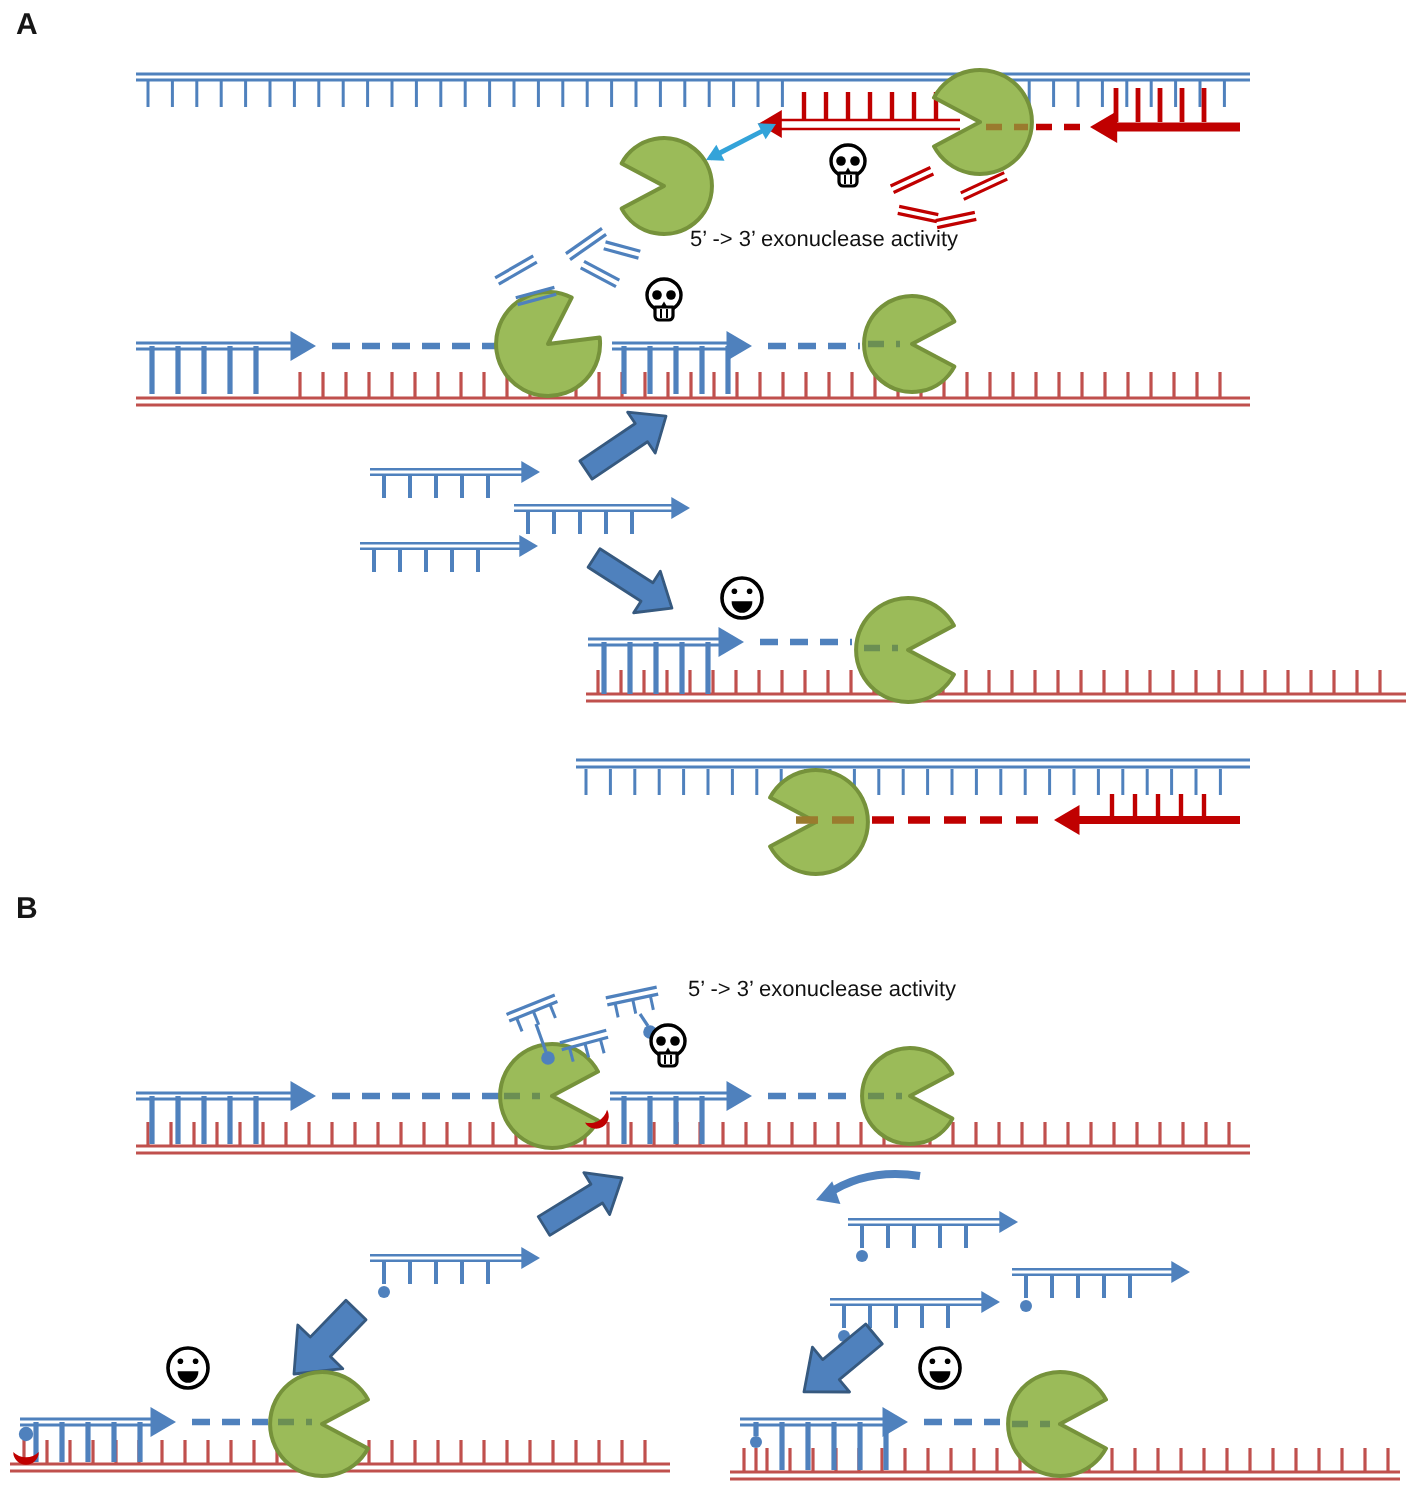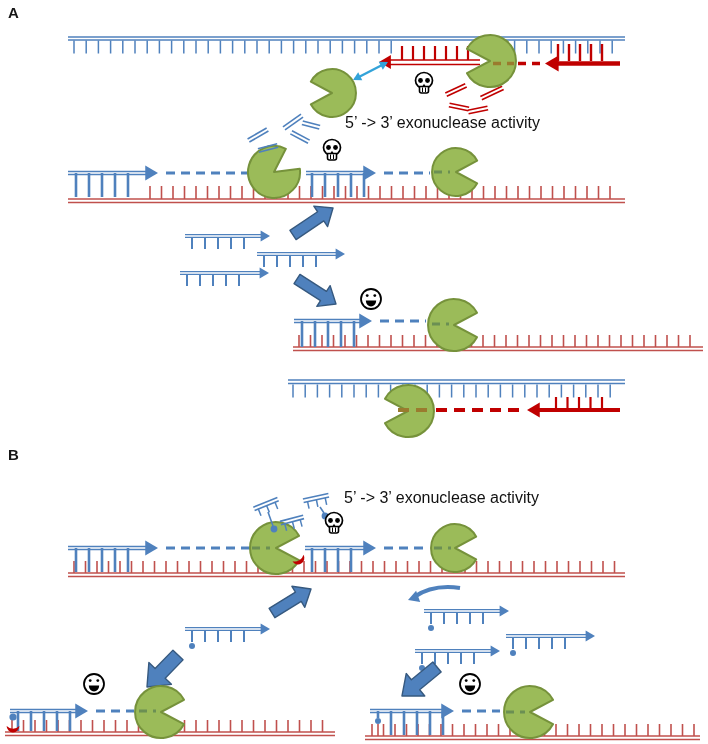--- a/index.html
+++ b/index.html
@@ -1,19 +1,19 @@
 <!DOCTYPE html>
 <html><head>
 <meta charset="utf-8">
 <style>
   html,body{margin:0;padding:0;background:#fff}
   #fig{position:relative;width:708px;height:744px;background:#fff;
        font-family:"Liberation Sans",sans-serif;overflow:hidden}
   .panel-label{position:absolute;font-size:15px;font-weight:600;color:#161616;letter-spacing:.3px}
-  .annotation{position:absolute;font-size:16px;color:#111;white-space:nowrap}
+  .annotation{position:absolute;font-size:11px;color:#111;white-space:nowrap}
   #scene{position:absolute;left:0;top:0}
 </style>
 </head>
 <body>
 
 <div id="fig">
   <svg id="scene" width="708" height="744" viewBox="0 0 708 744">
       <g>
         <line x1="68" y1="37" x2="625" y2="37" stroke="#4f81bd" stroke-width="1.4"></line>
         <line x1="68" y1="40" x2="625" y2="40" stroke="#4f81bd" stroke-width="1.4"></line>

